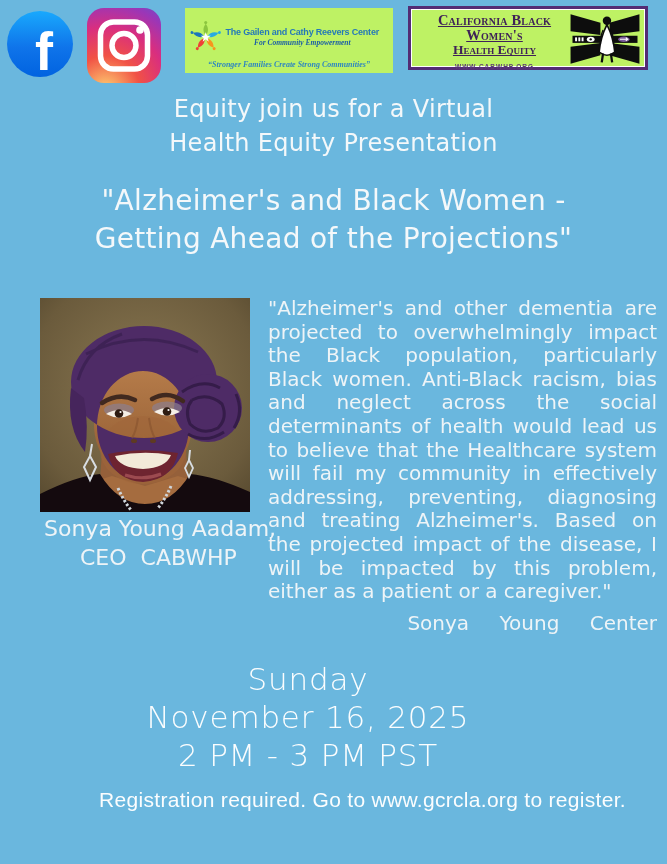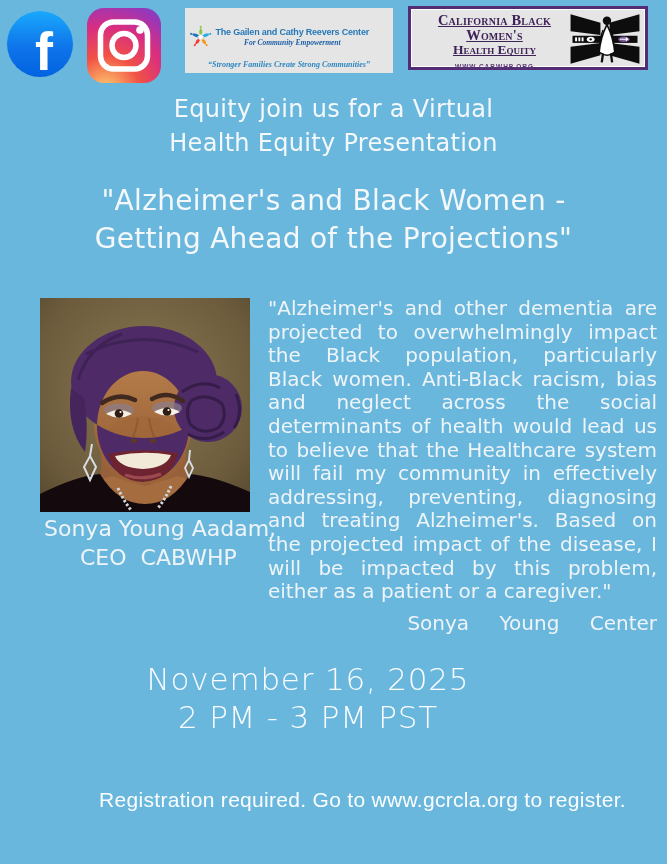--- a/index.html
+++ b/index.html
@@ -16,23 +16,23 @@
     position:absolute;left:7px;top:11px;width:66px;height:66px;border-radius:50%;
     background:linear-gradient(180deg,#19a9fd 0%,#0f74ea 55%,#0163e0 100%);
     display:flex;align-items:flex-end;justify-content:center;
   }
   .fb-icon span{
     font-family:"Liberation Sans",sans-serif;font-weight:bold;color:#fff;
     font-size:54px;line-height:0.92;transform:translateX(4px);
   }
   .ig-icon{position:absolute;left:87px;top:8px;width:74px;height:75px;}
   .logo-box{
-    position:absolute;background:#e5e5e5;box-sizing:border-box;
-  }
-  .reevers{left:185px;top:8px;width:208px;height:65px;padding:4px 24px 3px 4px;}
+    position:absolute;background:#bef264;box-sizing:border-box;
+  }
+  .reevers{left:185px;top:8px;width:208px;height:65px;padding:4px 14px 3px 4px;}
   .reevers-row{display:flex;align-items:center;gap:3px;}
   .reevers-title{
     font-family:"Liberation Sans",sans-serif;font-weight:bold;color:#2579b8;
     font-size:9px;line-height:1.15;white-space:nowrap;letter-spacing:-0.2px;
   }
   .reevers-sub{
     font-family:"Liberation Serif",serif;font-weight:bold;font-style:italic;color:#1b5ea6;
     font-size:7.5px;text-align:center;margin-top:1px;
   }
   .reevers-tagline{
@@ -260,19 +260,20 @@
     <div>Sonya Young Aadam,</div>
     <div class="pre">CEO  CABWHP</div>
   </div>
 
   <div class="quote">
     <div>"Alzheimer's and other dementia are projected to overwhelmingly impact the Black population, particularly Black women. Anti-Black racism, bias and neglect across the social determinants of health would lead us to believe that the Healthcare system will fail my community in effectively addressing, preventing, diagnosing and treating Alzheimer's. Based on the projected impact of the disease, I will be impacted by this problem, either as a patient or a caregiver."</div>
     <div class="attribution">Sonya Young Center</div>
   </div>
 
   <div class="event">
+    <div class="event-line">Sunday</div>
     <div class="event-line">November 16, 2025</div>
     <div class="event-line">2 PM - 3 PM PST</div>
   </div>
 
   <div class="registration">Registration required. Go to www.gcrcla.org to register.</div>
 
 </div>
 
 </body></html>

